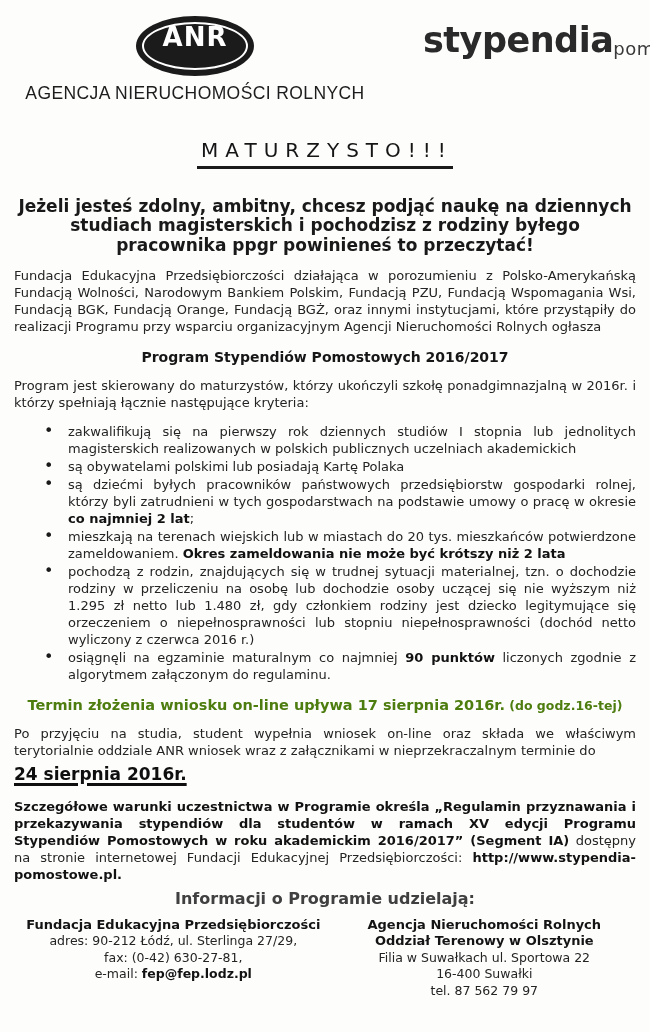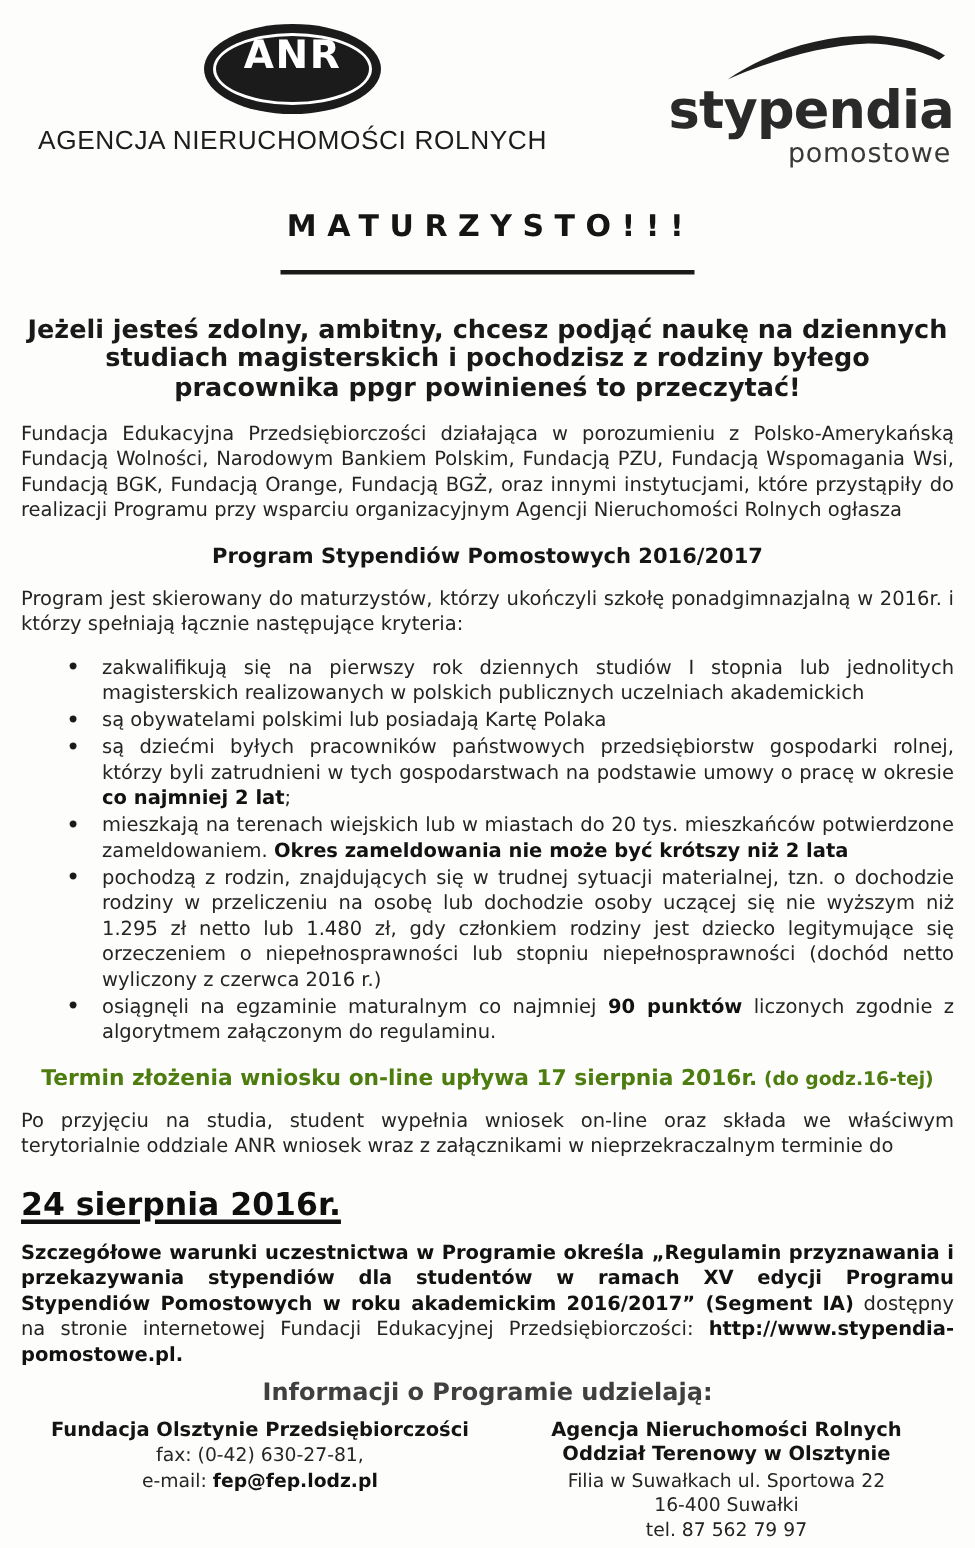--- a/index.html
+++ b/index.html
@@ -31,41 +31,41 @@
   }
   .anr-text {
     color: #fff; font-weight: bold; font-size: 26px;
     letter-spacing: 1px; line-height: 1; padding-bottom: 2px;
   }
   .agency-name {
     font-family: "Liberation Sans", sans-serif;
     font-size: 17.5px; color: #1d1d1d; letter-spacing: 0.4px; white-space: nowrap;
   }
   .header-right {
-    width: 215px; display: flex; flex-direction: column;
+    width: 215px; display: flex; flex-direction: row;
     align-items: flex-end; padding-top: 8px;
   }
   .swoosh { display: block; margin-right: 2px; }
   .styp-word {
     font-size: 35px; font-weight: bold; color: #2a2a2a;
     line-height: 1; letter-spacing: -0.5px; margin-top: 3px;
   }
   .styp-sub {
     font-size: 18px; color: #3a3a3a; line-height: 1;
     margin-top: 2px; margin-right: 2px; letter-spacing: 0.5px;
   }
 
   
   .headline { text-align: center; margin: 30px 0 0; font-size: 0; }
   .headline .hl {
     display: inline-block;
-    font-size: 20px; font-weight: bold; color: #151515;
+    font-size: 20px; font-weight: normal; color: #151515;
     letter-spacing: 7px;
     border-bottom: 3px solid #1a1a1a;
-    padding: 0 0 18px 4px;
+    padding: 0 0 4px 4px;
   }
 
   
   .intro {
     font-weight: bold; text-align: center;
     font-size: 17px; line-height: 19.3px;
     margin: 28px 4px 0; color: #191919;
   }
   .body { font-size: 13px; line-height: 17px; margin: 12px 0 0; color: #242424; }
   .just { text-align: justify; }
@@ -90,25 +90,25 @@
 
   
   .deadline-line {
     text-align: center; font-weight: bold;
     margin: 14px 0 0; white-space: nowrap;
     font-size: 14.5px; color: #4d7c0f;
   }
   .deadline-note { font-size: 12.5px; }
   .big-deadline {
     display: block;
-    font-size: 21px; font-weight: bold; color: #0f0f0f;
+    font-size: 17px; font-weight: bold; color: #0f0f0f;
     text-decoration: underline;
     text-decoration-thickness: 2.5px;
     text-underline-offset: 3px;
-    margin-top: 18px; line-height: 24px;
+    margin-top: 3px; line-height: 24px;
   }
 
   .info-heading {
     text-align: center; font-size: 16px; font-weight: bold;
     margin: 6px 0 0; color: #404040;
   }
 
   
   .contacts { display: flex; margin-top: 9px; }
   .contact {
@@ -163,21 +163,22 @@
   <p class="deadline-line"><span>Termin złożenia wniosku on-line upływa 17 sierpnia 2016r.</span><span class="deadline-note"> (do godz.16-tej)</span></p>
 
   <p class="body just"><span>Po przyjęciu na studia, student wypełnia wniosek on-line oraz składa we właściwym terytorialnie oddziale ANR wniosek wraz z załącznikami w nieprzekraczalnym terminie do</span><span class="big-deadline">24 sierpnia 2016r.</span></p>
 
   <p class="body just"><b>Szczegółowe warunki uczestnictwa w Programie określa „Regulamin przyznawania i przekazywania stypendiów dla studentów w ramach XV edycji Programu Stypendiów Pomostowych w roku akademickim 2016/2017” (Segment IA)</b><span> dostępny na stronie internetowej Fundacji Edukacyjnej Przedsiębiorczości: </span><b>http://www.stypendia-pomostowe.pl.</b></p>
 
   <h3 class="info-heading">Informacji o Programie udzielają:</h3>
 
   <div class="contacts">
     <div class="contact contact-left">
-      <div class="c-name">Fundacja Olsztynie Przedsiębiorczości</div>
+      <div class="c-name">Fundacja Edukacyjna Przedsiębiorczości</div>
+      <div>adres: 90-212 Łódź, ul. Sterlinga 27/29,</div>
       <div>fax: (0-42) 630-27-81,</div>
       <div><span>e-mail: </span><b>fep@fep.lodz.pl</b></div>
     </div>
     <div class="contact contact-right">
       <div class="c-name">Agencja Nieruchomości Rolnych</div>
       <div class="c-name">Oddział Terenowy w Olsztynie</div>
       <div>Filia w Suwałkach ul. Sportowa 22</div>
       <div>16-400 Suwałki</div>
       <div>tel. 87 562 79 97</div>
     </div>

